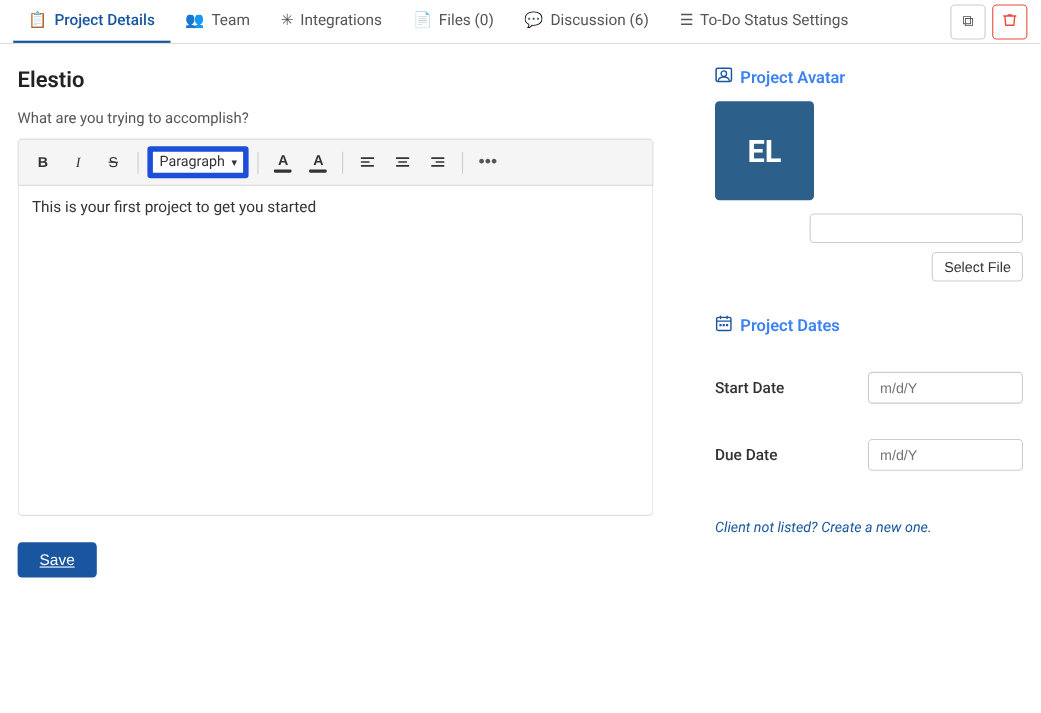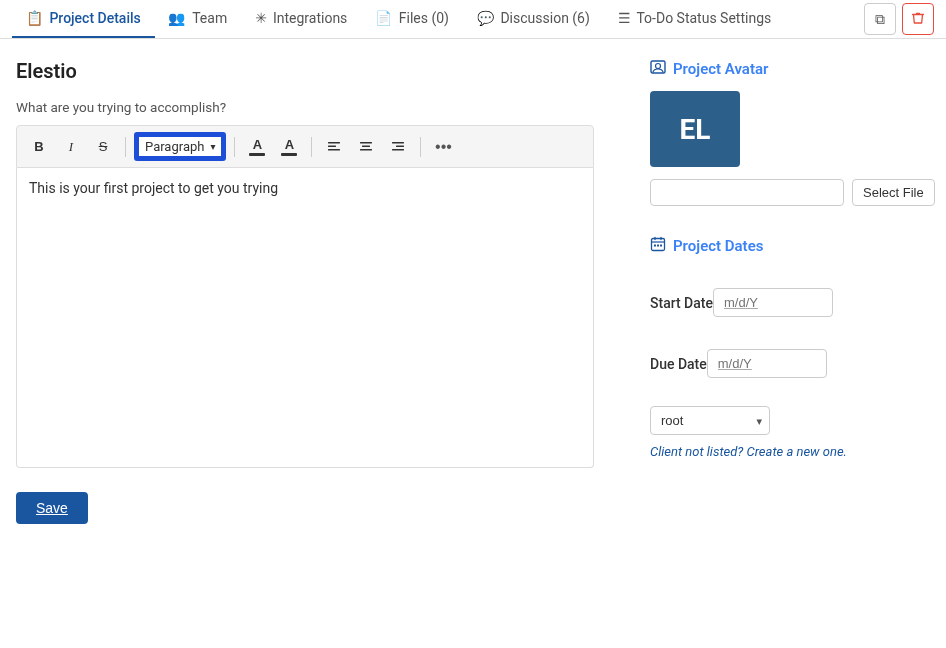--- a/index.html
+++ b/index.html
@@ -197,36 +197,37 @@
       display: flex;
       align-items: center;
       gap: 7px;
       color: #3b82f6;
       font-size: 15px;
       font-weight: 600;
       margin-bottom: 12px;
     }
     .avatar-box {
       width: 90px;
-      height: 76px;
+      height: 90px;
       background: #2c5f8a;
       border-radius: 4px;
       display: flex;
       align-items: center;
       justify-content: center;
       font-size: 28px;
       font-weight: bold;
       color: #fff;
       margin-bottom: 12px;
     }
     .file-upload-row {
       display: flex;
       align-items: flex-end;
       gap: 8px;
       margin-bottom: 30px;
+      flex-direction: column;
     }
     .file-input {
       flex: 1;
       border: 1px solid #ccc;
       border-radius: 4px;
       padding: 5px 8px;
       font-size: 13px;
       color: #999;
       background: #fff;
     }
@@ -237,32 +238,32 @@
       padding: 5px 10px;
       font-size: 13px;
       cursor: pointer;
       color: #333;
       white-space: nowrap;
     }
     .dates-section { margin-bottom: 28px; }
     .date-row {
       display: flex;
       align-items: center;
+      justify-content: space-between;
       margin-bottom: 12px;
       margin-top: 32px;
     }
     .date-label { font-size: 14px; color: #333; font-weight: 500; }
     .date-input {
       border: 1px solid #ccc;
       border-radius: 4px;
       padding: 6px 10px;
       font-size: 13px;
       color: #aaa;
-      width: 120px;
-      text-decoration: underline;
+      width: 141px;
     }
     .client-section {}
     .client-select {
       border: 1px solid #ccc;
       border-radius: 4px;
       padding: 6px 10px;
       font-size: 13px;
       color: #333;
       background: #fff;
       width: 120px;
@@ -383,21 +384,21 @@
           </svg>
       </button>
       <div class="toolbar-divider"></div>
       <button class="more-btn">
         <span>•••</span>
       </button>
     </div>
 
     
     <div class="editor-body" contenteditable="true" style="">
-      <span>This is your first project to get you trying</span>
+      <span>This is your first project to get you started</span>
     </div>
 
     <button class="save-btn">Save</button>
   </div>
 
   <div class="right-panel">
 
     <div class="section-title">
       <span>
         <svg width="16" height="16" viewBox="0 0 16 16" fill="none">
@@ -434,23 +435,18 @@
         <span class="date-label">Start Date</span>
         <input type="text" class="date-input" placeholder="m/d/Y" style="">
       </div>
       <div class="date-row">
         <span class="date-label">Due Date</span>
         <input type="text" class="date-input" placeholder="m/d/Y" style="">
       </div>
     </div>
 
     <div class="client-section">
-      <div class="client-select-wrapper">
-        <select class="client-select">
-          <option value="root">root</option>
-        </select>
-      </div>
       <br>
       <a class="client-link">Client not listed? Create a new one.</a>
     </div>
 
   </div>
 </div>
 
 </body></html>

